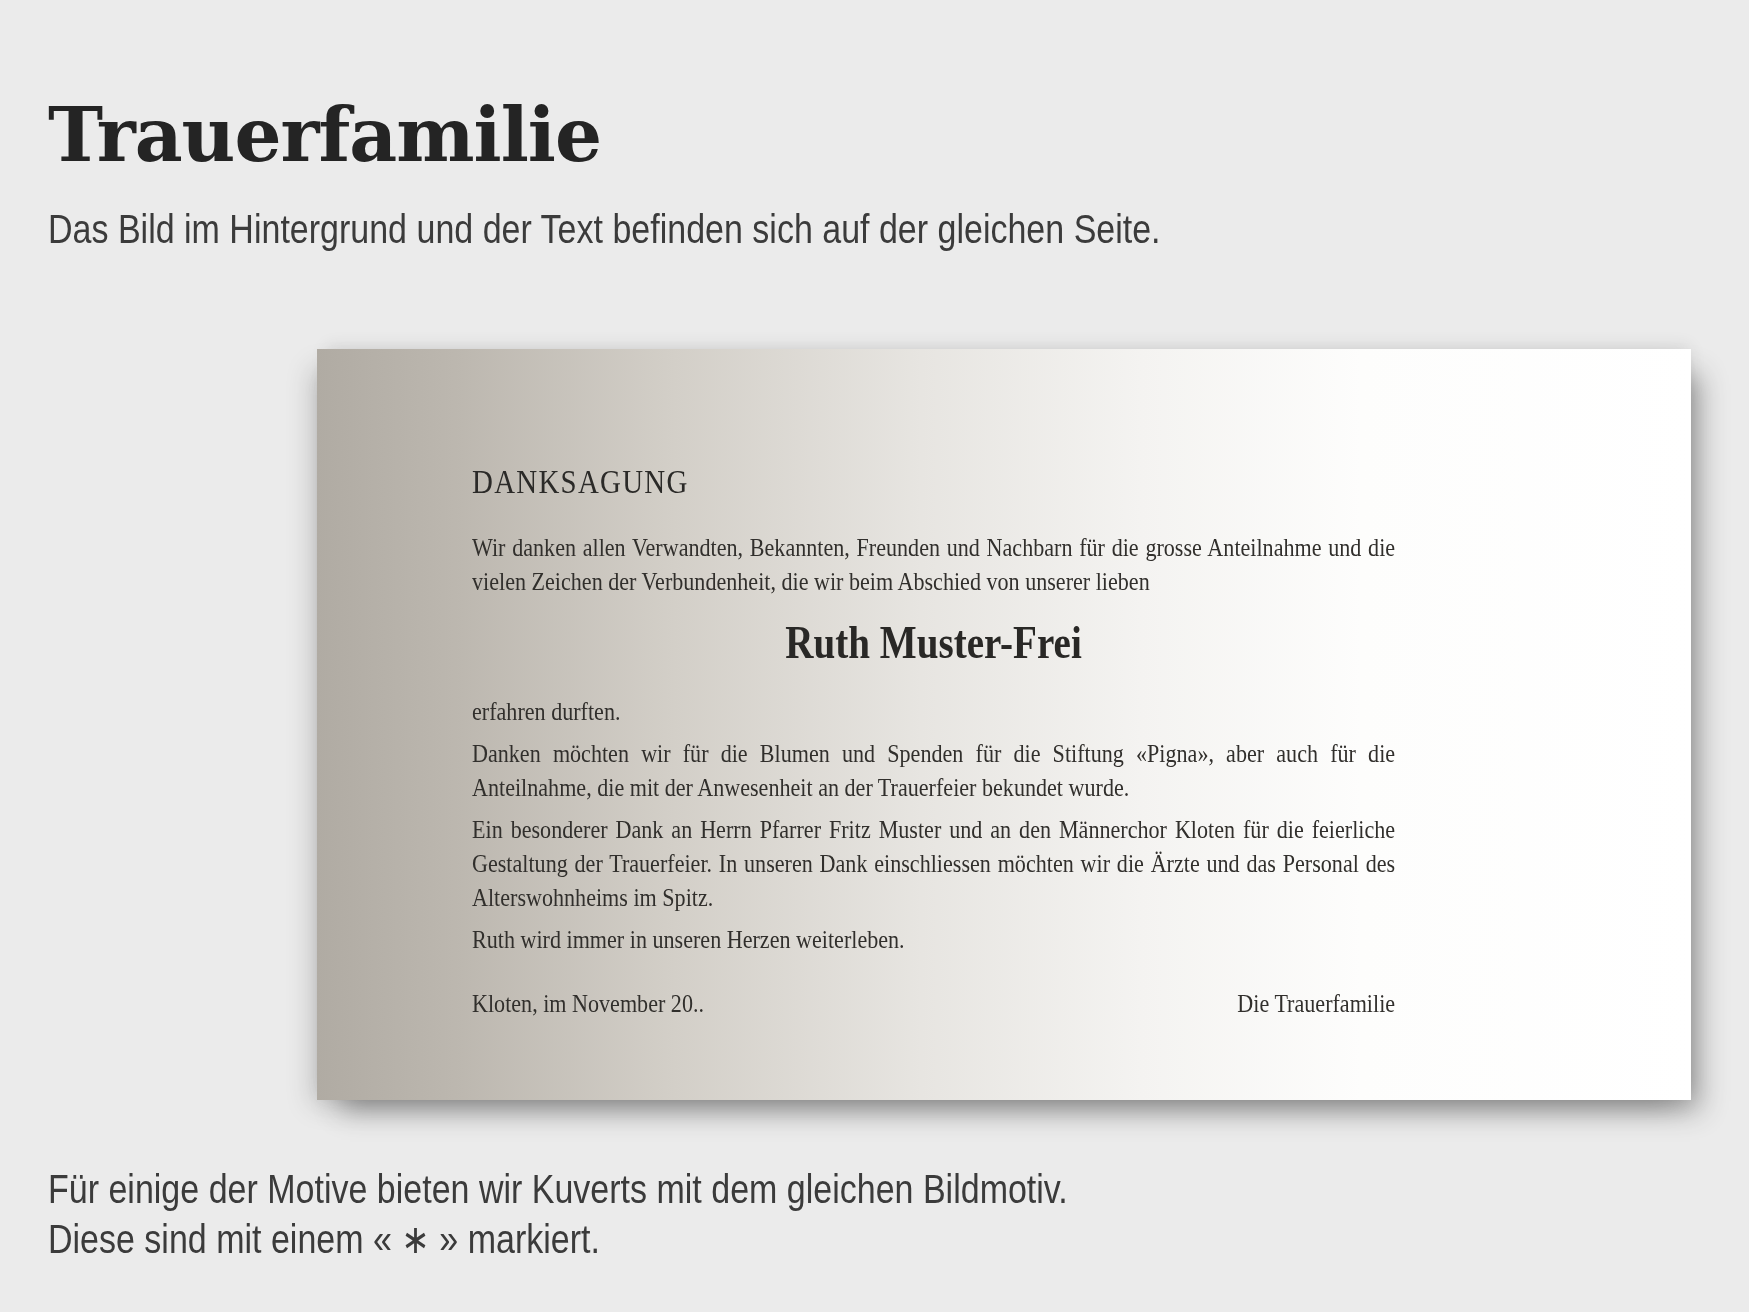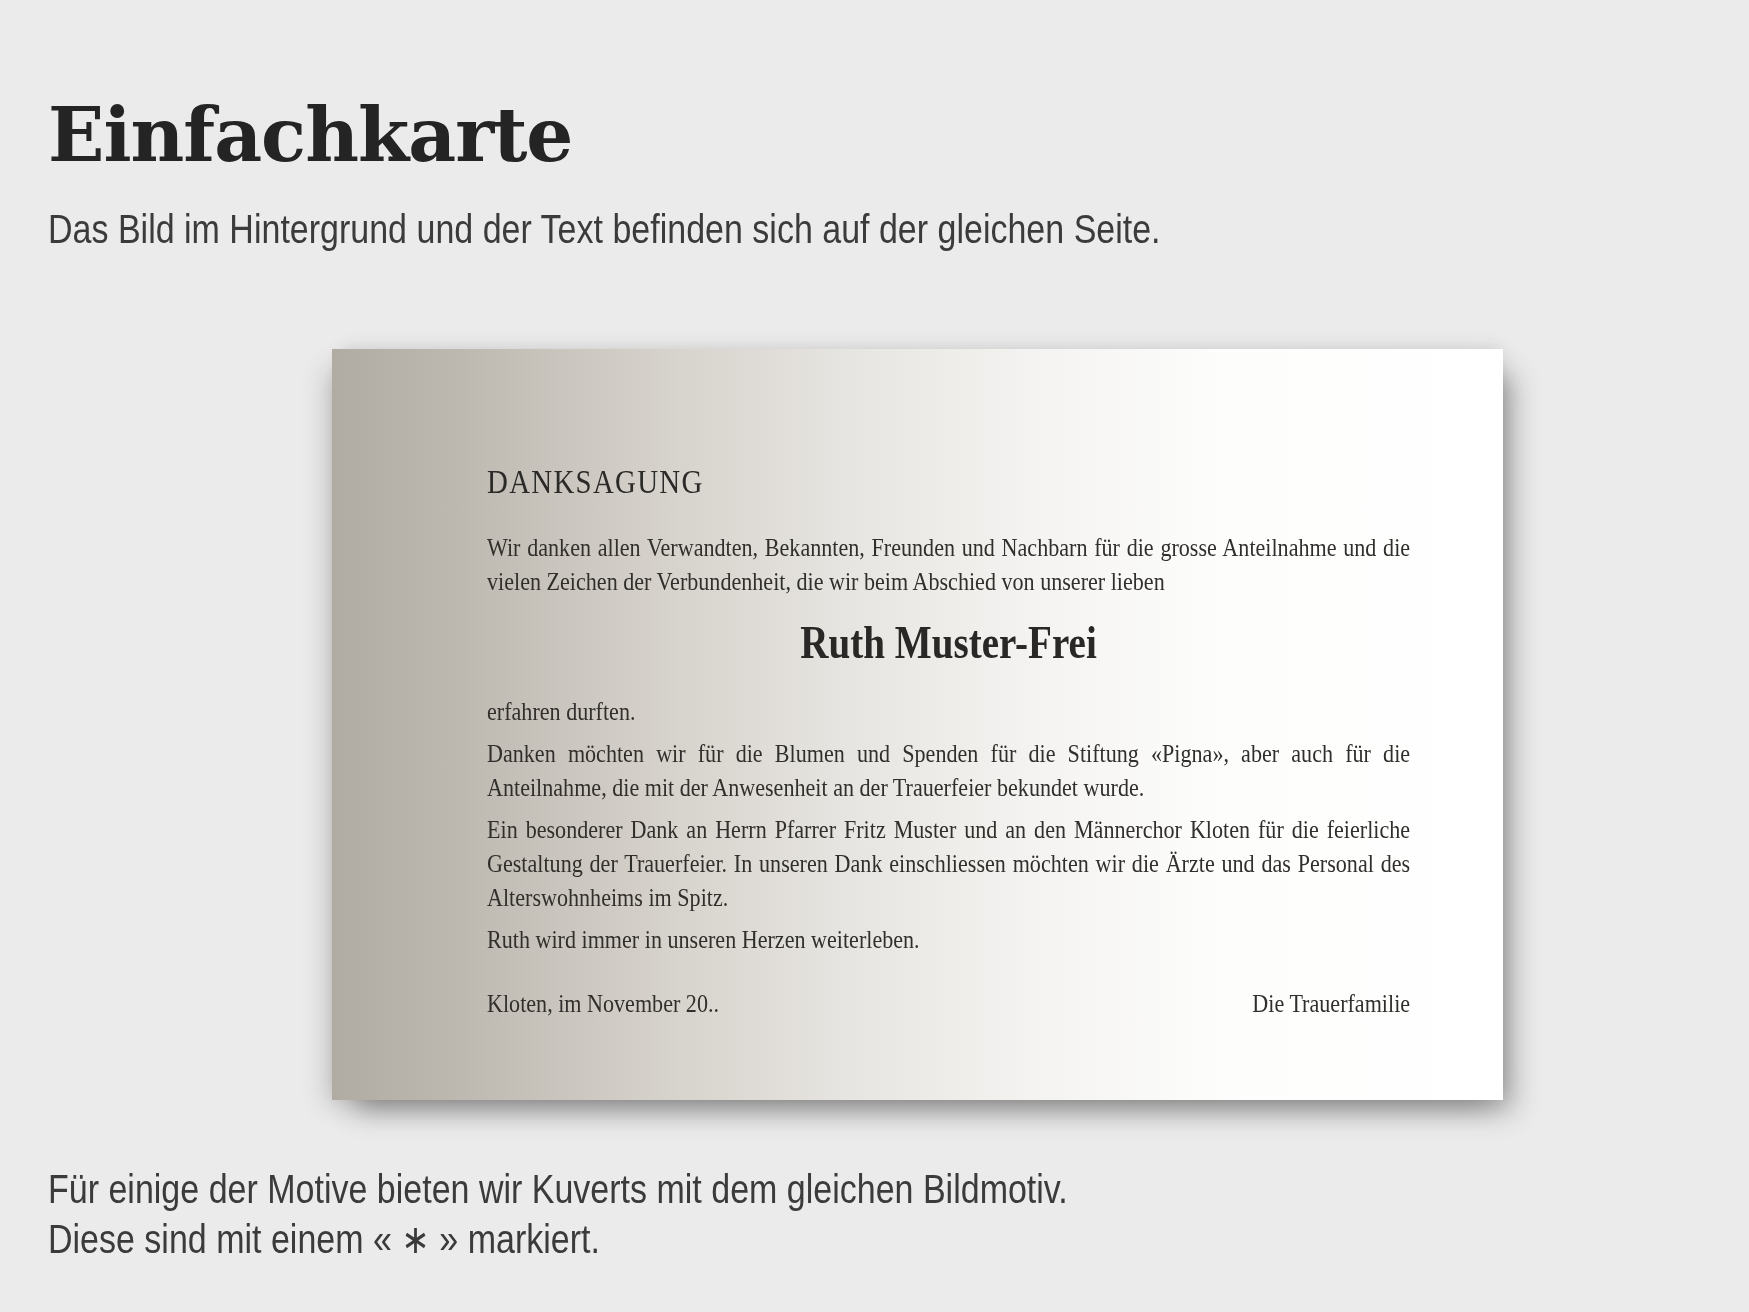--- a/index.html
+++ b/index.html
@@ -45,23 +45,23 @@
     left: 48px;
     top: 1164px;
     font-size: 40px;
     line-height: 50px;
     color: #3b3b3b;
   }
 
   
   .card {
     position: absolute;
-    left: 332px;
+    left: 317px;
     top: 349px;
-    width: 1171px;
+    width: 1374px;
     height: 751px;
     background: linear-gradient(to right,
       #b0aba3 0%,
       #bcb7af 10%,
       #d3cfc8 26%,
       #e7e5e1 44%,
       #f4f3f1 60%,
       #fdfdfc 76%,
       #ffffff 100%);
     box-shadow:
@@ -107,21 +107,21 @@
     margin-top: 30px;
     display: flex;
     justify-content: space-between;
     font-size: 26px;
     line-height: 34px;
   }
 </style>
 </head>
 <body>
 
-<h1 class="page-title">Einfachkarte</h1>
+<h1 class="page-title">Trauerfamilie</h1>
 
 <div class="page-subtitle condensed">Das Bild im Hintergrund und der Text befinden sich auf der gleichen Seite.</div>
 
 <div class="card">
   <div class="card-content">
 
     <div class="card-heading">DANKSAGUNG</div>
 
     <p class="p-intro">Wir danken allen Verwandten, Bekannten, Freunden und Nachbarn für die grosse Anteilnahme und die vielen Zeichen der Verbundenheit, die wir beim Abschied von unserer lieben</p>
 

